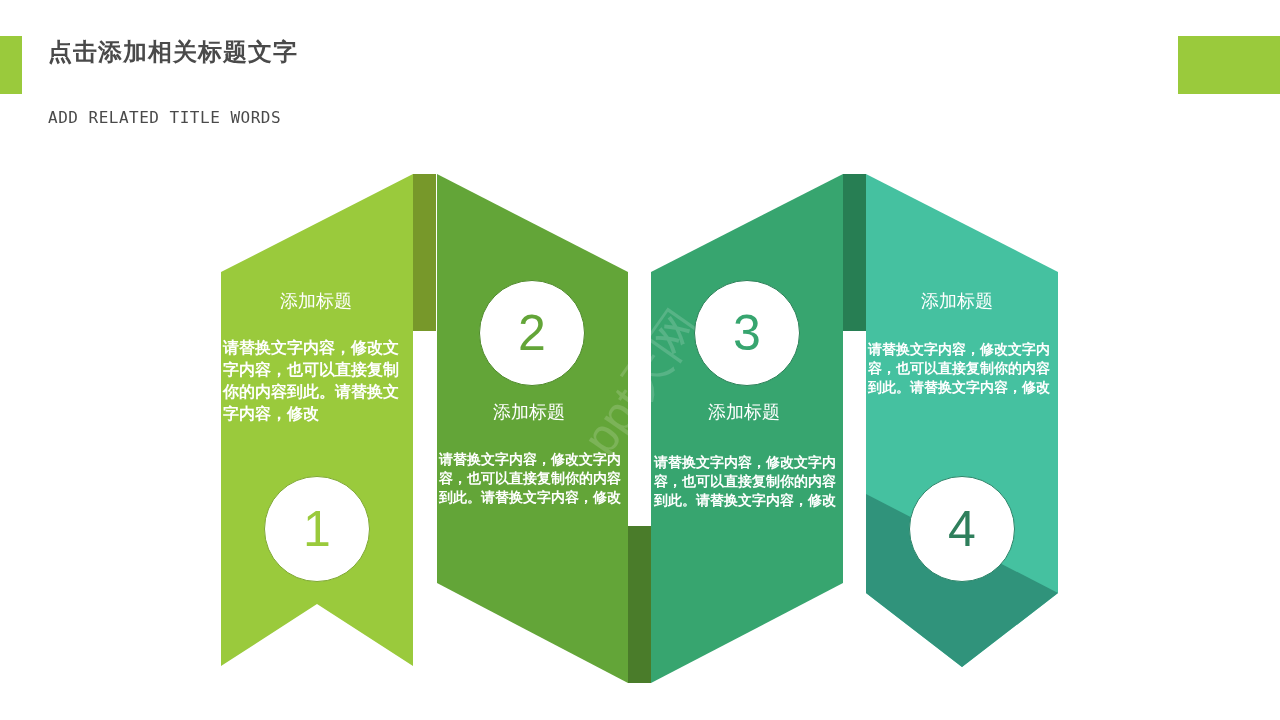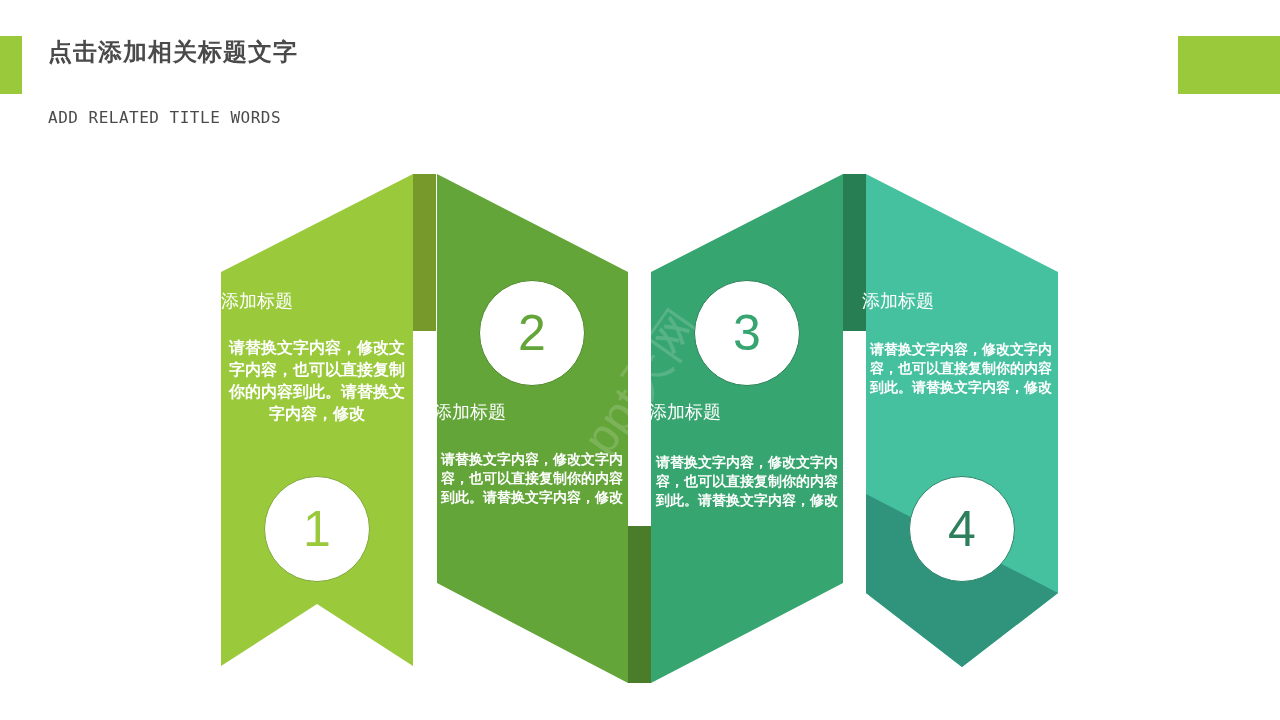--- a/index.html
+++ b/index.html
@@ -21,25 +21,25 @@
       font-size: 16px; color: #4a4a4a; letter-spacing: 0.5px; white-space: nowrap; margin-top: 31px;
     }
     svg.shapes { position: absolute; left: 0; top: 0; }
     .circle {
       position: absolute; width: 106px; height: 106px; border-radius: 50%;
       background: #fff; display: flex; align-items: center; justify-content: center;
       font-family: "Liberation Sans", sans-serif; font-size: 50px; line-height: 1;
       box-sizing: border-box;
     }
     .heading {
-      position: absolute; width: 190px; text-align: left;
+      position: absolute; width: 190px; text-align: center;
       color: #ffffff; font-size: 18px; white-space: nowrap;
     }
     .body-text {
-      position: absolute; text-align: center; color: #ffffff;
+      position: absolute; text-align: left; color: #ffffff;
       font-weight: bold; font-size: 14px; line-height: 19px;
     }
     .body-text.big { font-size: 16px; line-height: 22px; }
     .watermark {
       position: absolute; left: 560px; top: 350px;
       font-family: "Liberation Sans", sans-serif; font-size: 48px;
       color: rgba(255,255,255,0.16); transform: rotate(-55deg);
       white-space: nowrap; pointer-events: none;
     }
   </style>

